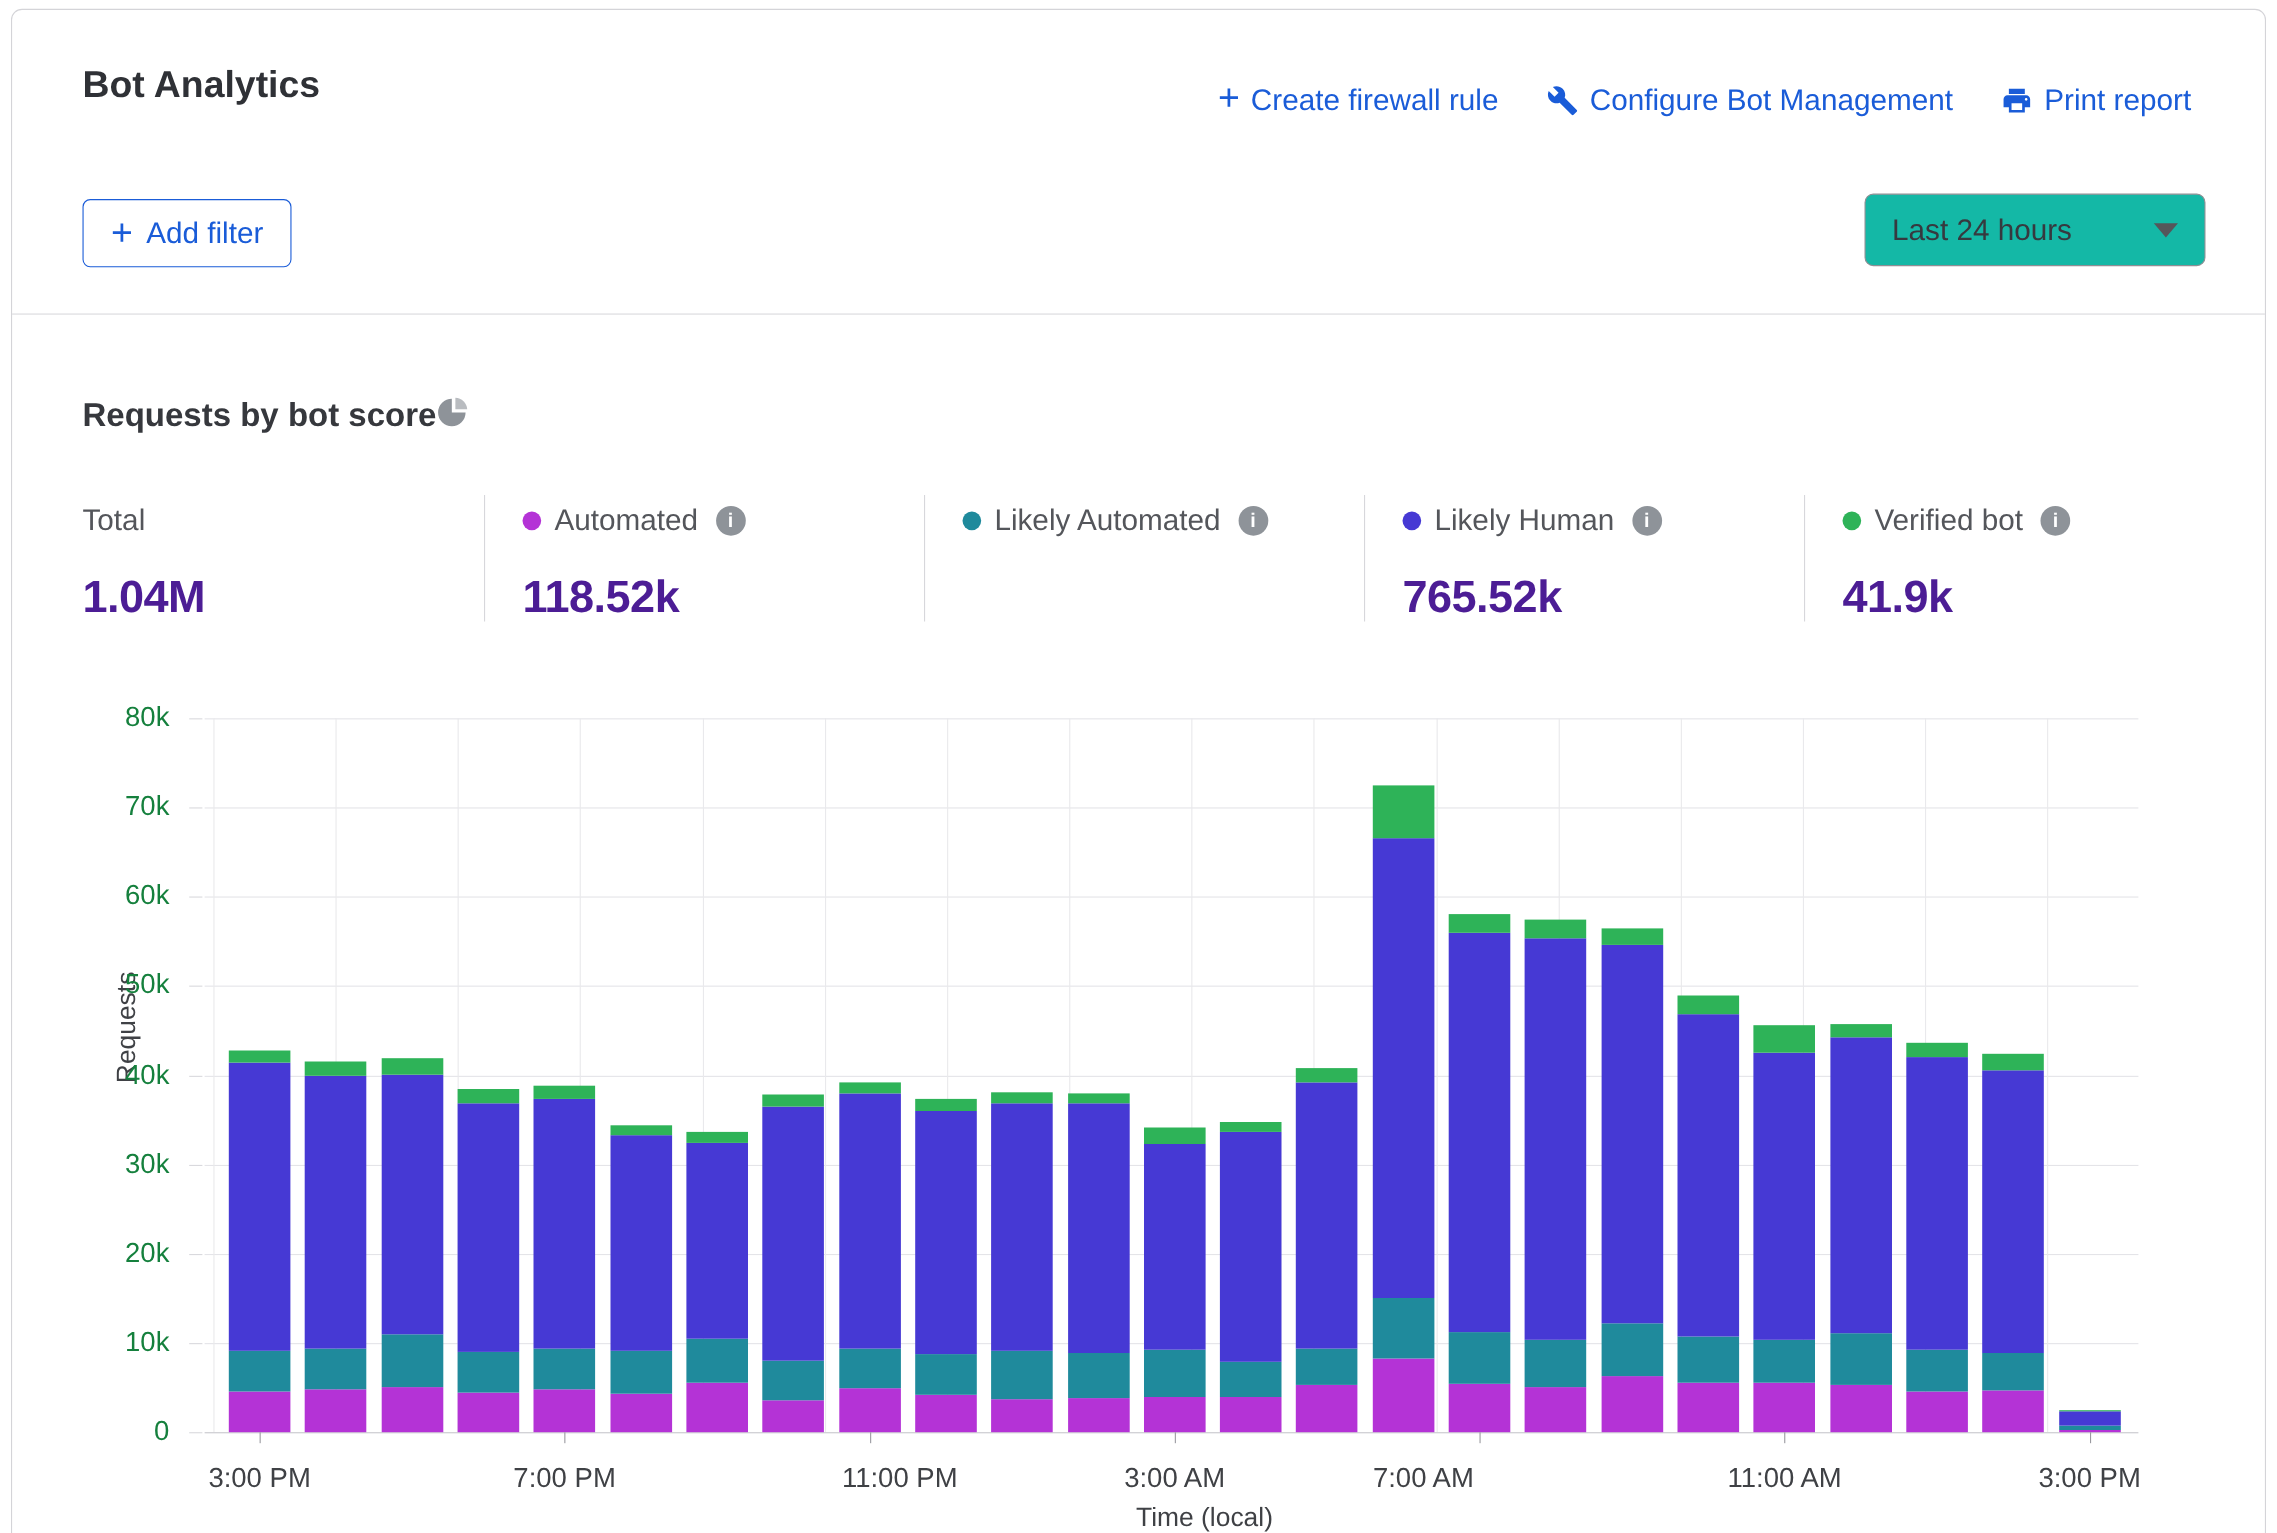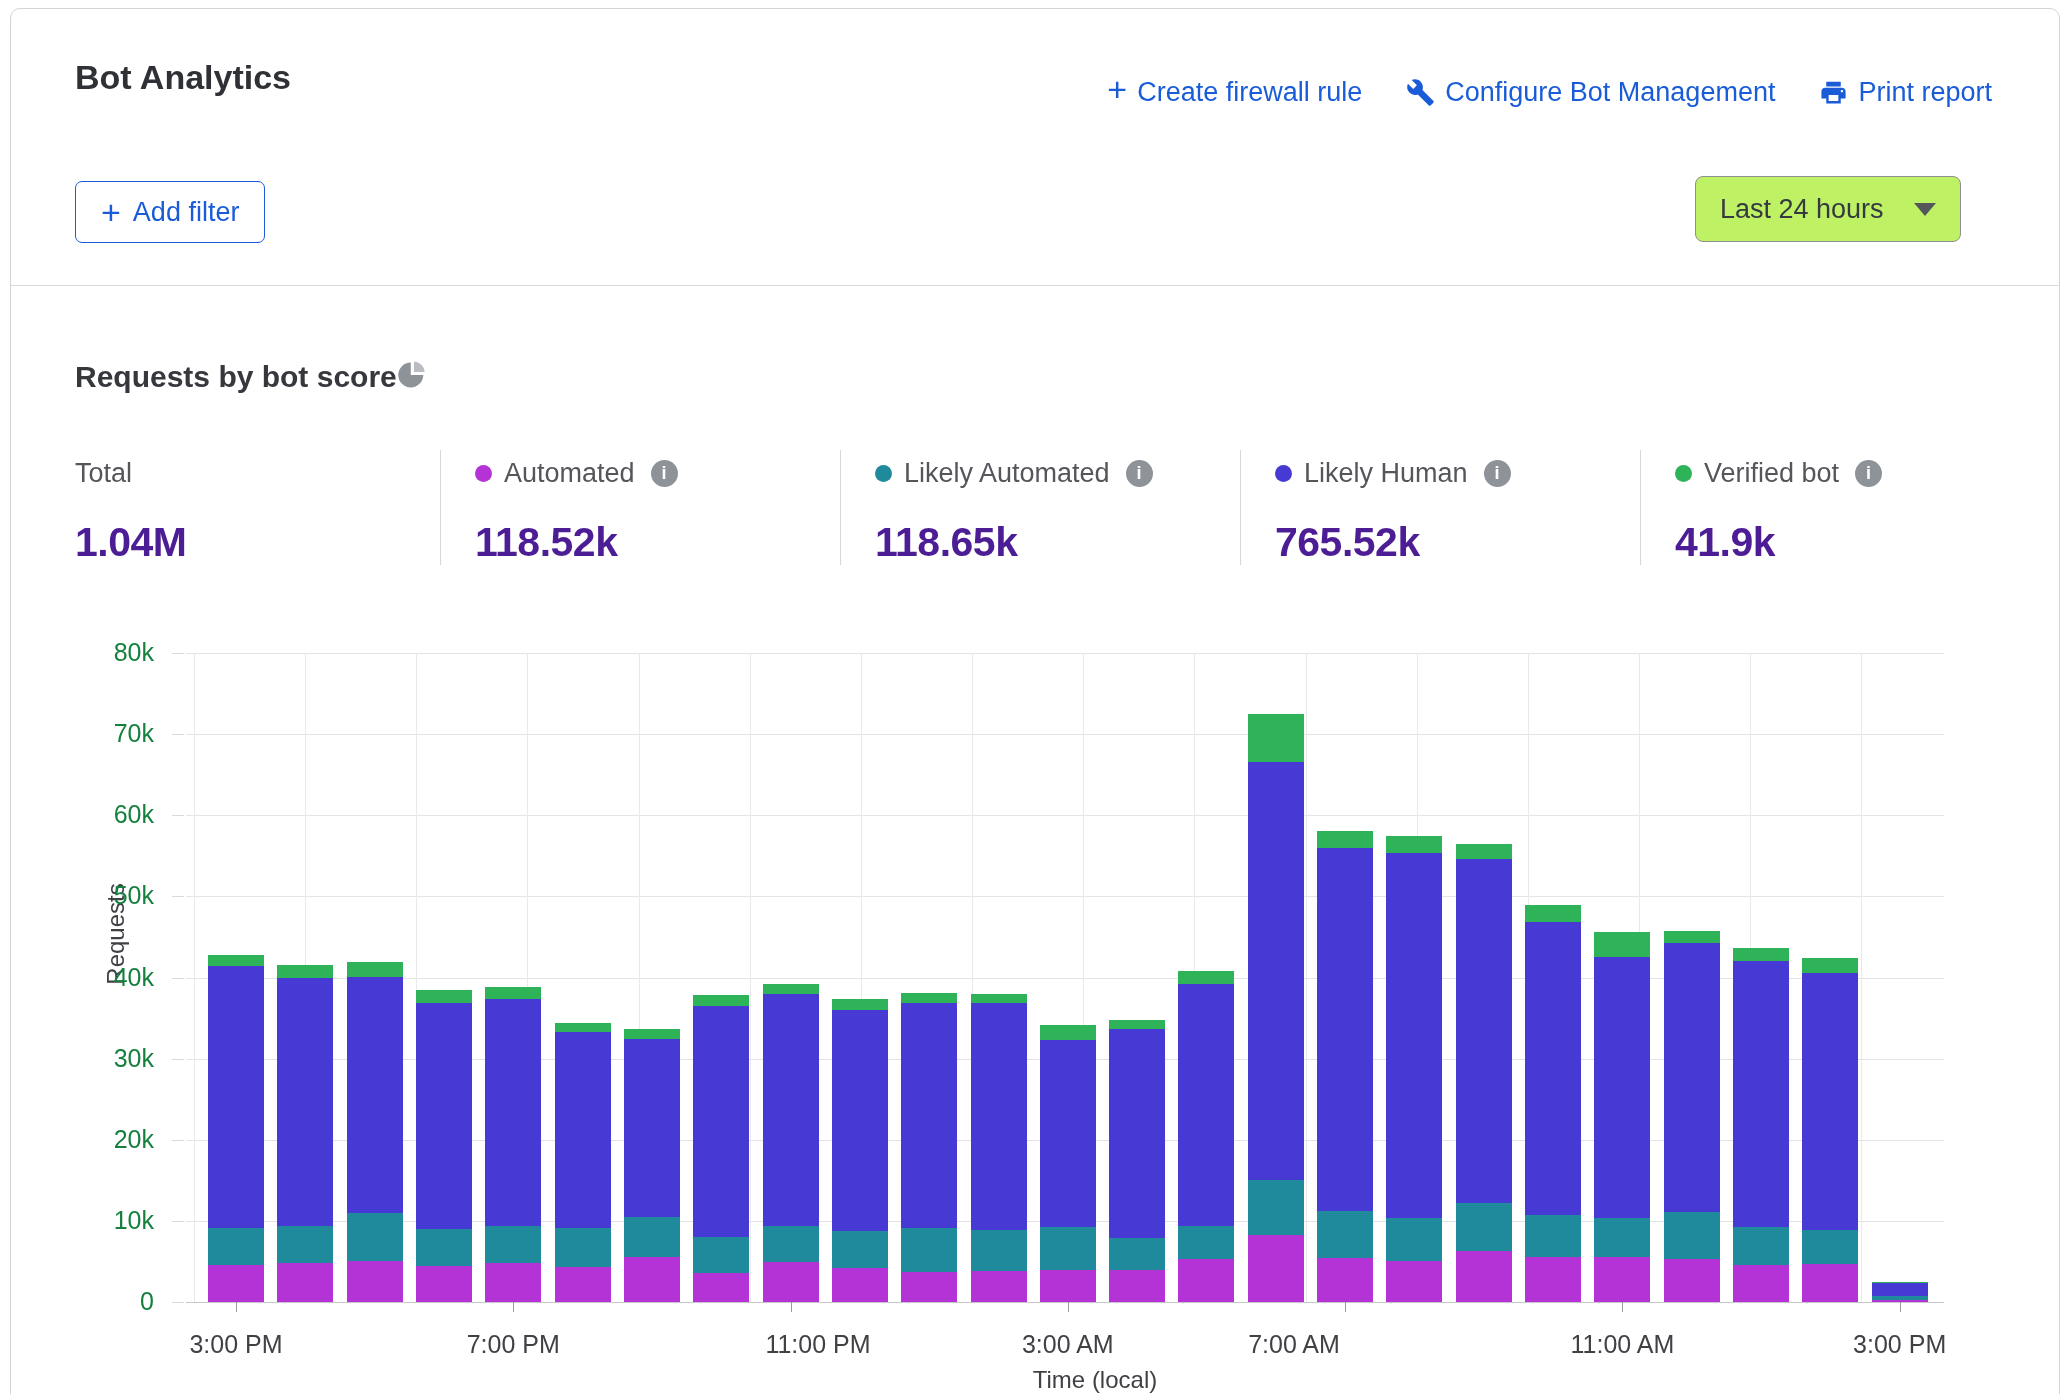--- a/index.html
+++ b/index.html
@@ -15,21 +15,21 @@
   .actions { position:absolute; top:76px; right:78px; display:flex; gap:44px; align-items:center; }
   .action-link { display:flex; align-items:center; gap:10px; color:#1a5cd8; font-size:27px;
                  text-decoration:none; cursor:pointer; white-space:nowrap; }
   .action-link svg { display:block; }
   .plus-glyph { font-size:34px; font-weight:500; line-height:27px; }
 
   .add-filter { position:absolute; left:75px; top:181px; height:62px; padding:0 25px;
                 background:#fff; border:1.5px solid #1a5cd8; border-radius:7px; color:#1a5cd8;
                 font-size:27px; font-family:inherit; display:flex; align-items:center; gap:12px; cursor:pointer; }
 
-  .time-range { position:absolute; left:1695px; top:176px; width:266px; height:66px; background:#bef264;
+  .time-range { position:absolute; left:1695px; top:176px; width:310px; height:66px; background:#14b8a6;
                 border:1.5px solid #8f8f94; border-radius:8px; font-size:27px; color:#36393f;
                 font-family:inherit; display:flex; align-items:center; justify-content:space-between;
                 padding:0 24px; cursor:pointer; }
   .chevron-down { width:0; height:0; border-left:11px solid transparent; border-right:11px solid transparent;
                   border-top:13px solid #55565a; }
 
   .section-title-row { position:absolute; left:75px; top:360px; display:flex; align-items:center; gap:0; }
   .section-title { font-size:30px; font-weight:700; color:#36383d; }
 
   .stats { position:absolute; left:75px; top:455px; }
@@ -125,21 +125,20 @@
         </div>
         <div class="stat-value">118.52k</div>
       </div>
       <div class="stat-divider" style="left: 765px;"></div>
       <div class="stat-col" style="left: 800px;">
         <div class="stat-label-row">
           <span class="legend-dot" style="background: rgb(31, 138, 156);"></span>
           <span class="stat-label">Likely Automated</span>
           <span class="info-icon">i</span>
         </div>
-        <div class="stat-value">118.65k</div>
       </div>
       <div class="stat-divider" style="left: 1165px;"></div>
       <div class="stat-col" style="left: 1200px;">
         <div class="stat-label-row">
           <span class="legend-dot" style="background: rgb(70, 57, 212);"></span>
           <span class="stat-label">Likely Human</span>
           <span class="info-icon">i</span>
         </div>
         <div class="stat-value">765.52k</div>
       </div>

